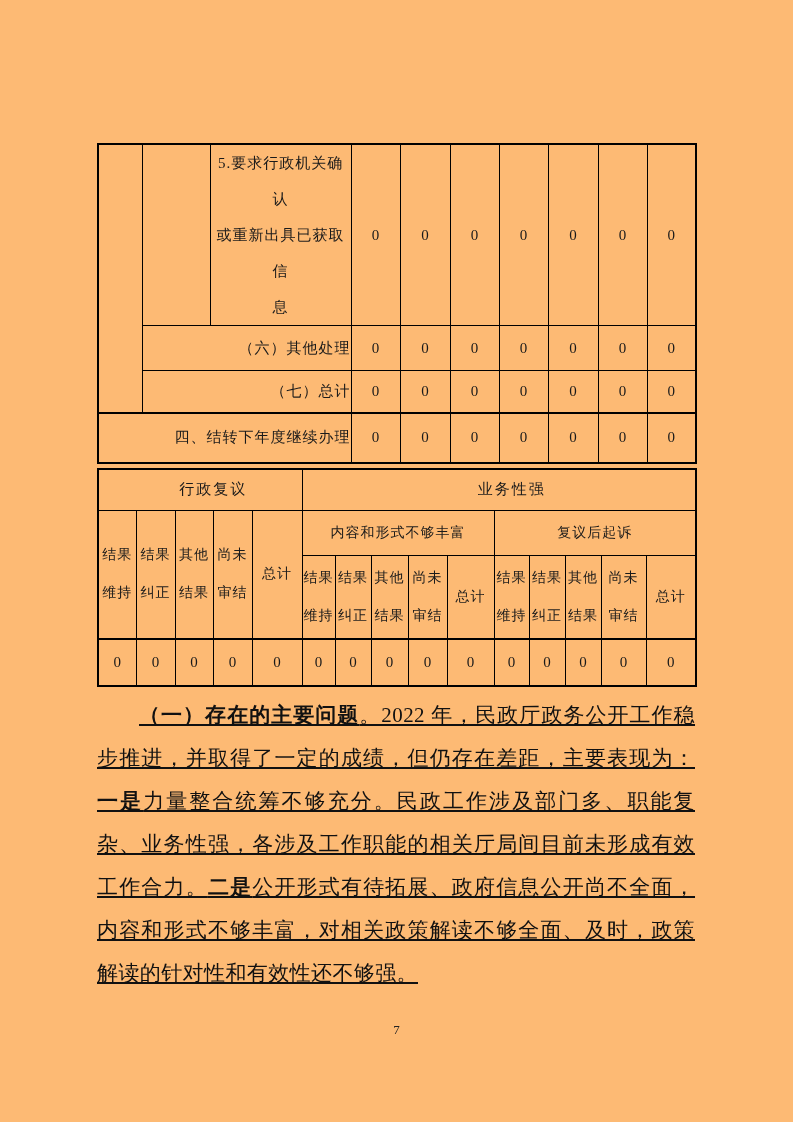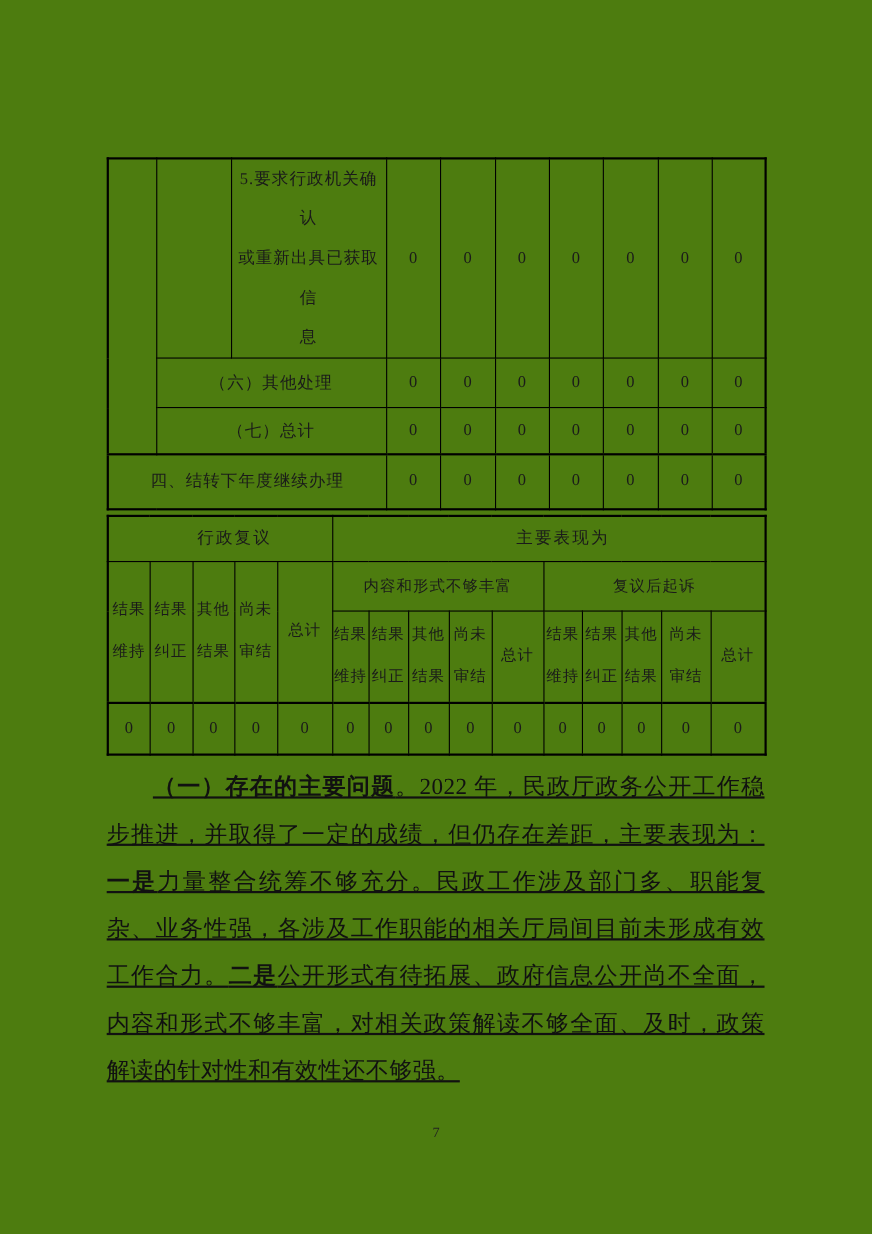--- a/index.html
+++ b/index.html
@@ -1,21 +1,21 @@
 <!DOCTYPE html>
 <html><head>
 <meta charset="utf-8">
 <style>
   * { margin: 0; padding: 0; box-sizing: border-box; }
   html, body { background: #ffffff; }
   .page {
     position: relative;
     width: 793px;
     height: 1122px;
-    background: #4d7c0f;
+    background: #fdba74;
     color: #000;
     font-family: "Liberation Serif", "DejaVu Serif", serif;
     overflow: hidden;
   }
   .content {
     position: absolute;
     left: 97px;
     top: 143px;
     width: 598px;
   }
@@ -30,21 +30,21 @@
     text-align: center;
     vertical-align: middle;
     font-family: "Liberation Serif", "DejaVu Serif", serif;
     font-size: 15px;
     color: #1a1a1a;
     overflow: hidden;
   }
   .thick-top { border-top: 2.5px solid #000; margin-top: 40px; }
   .multiline { white-space: pre-line; }
   .lbl3 { line-height: 36px; letter-spacing: 1px; }
-  .t1-label { letter-spacing: 1px; }
+  .t1-label { letter-spacing: 1px; text-align: right; }
   .val { font-size: 15px; }
   .hdr2 { font-size: 14px; line-height: 2.7em; letter-spacing: 1px; }
   .grp { font-size: 15px; letter-spacing: 2px; padding-left: 26px; }
   .sub { font-size: 14px; letter-spacing: 1px; }
   .heading {
     font-family: "Liberation Sans", "DejaVu Sans", sans-serif;
     font-weight: bold;
     font-size: 21px;
     color: #000;
     letter-spacing: 1px;
@@ -158,21 +158,21 @@
           <col style="width:47px">
         <col style="width:35px">
           <col style="width:36px">
           <col style="width:36px">
           <col style="width:45px">
           <col style="width:50px">
       </colgroup>
       <tbody>
         <tr style="height:42px">
           <td colspan="5" class="grp">行政复议</td>
-          <td colspan="10" class="grp">主要表现为</td>
+          <td colspan="10" class="grp">业务性强</td>
         </tr>
         <tr style="height:45px">
           <td rowspan="2" class="hdr2 multiline">结果
 维持</td>
           <td rowspan="2" class="hdr2 multiline">结果
 纠正</td>
           <td rowspan="2" class="hdr2 multiline">其他
 结果</td>
           <td rowspan="2" class="hdr2 multiline">尚未
 审结</td>

